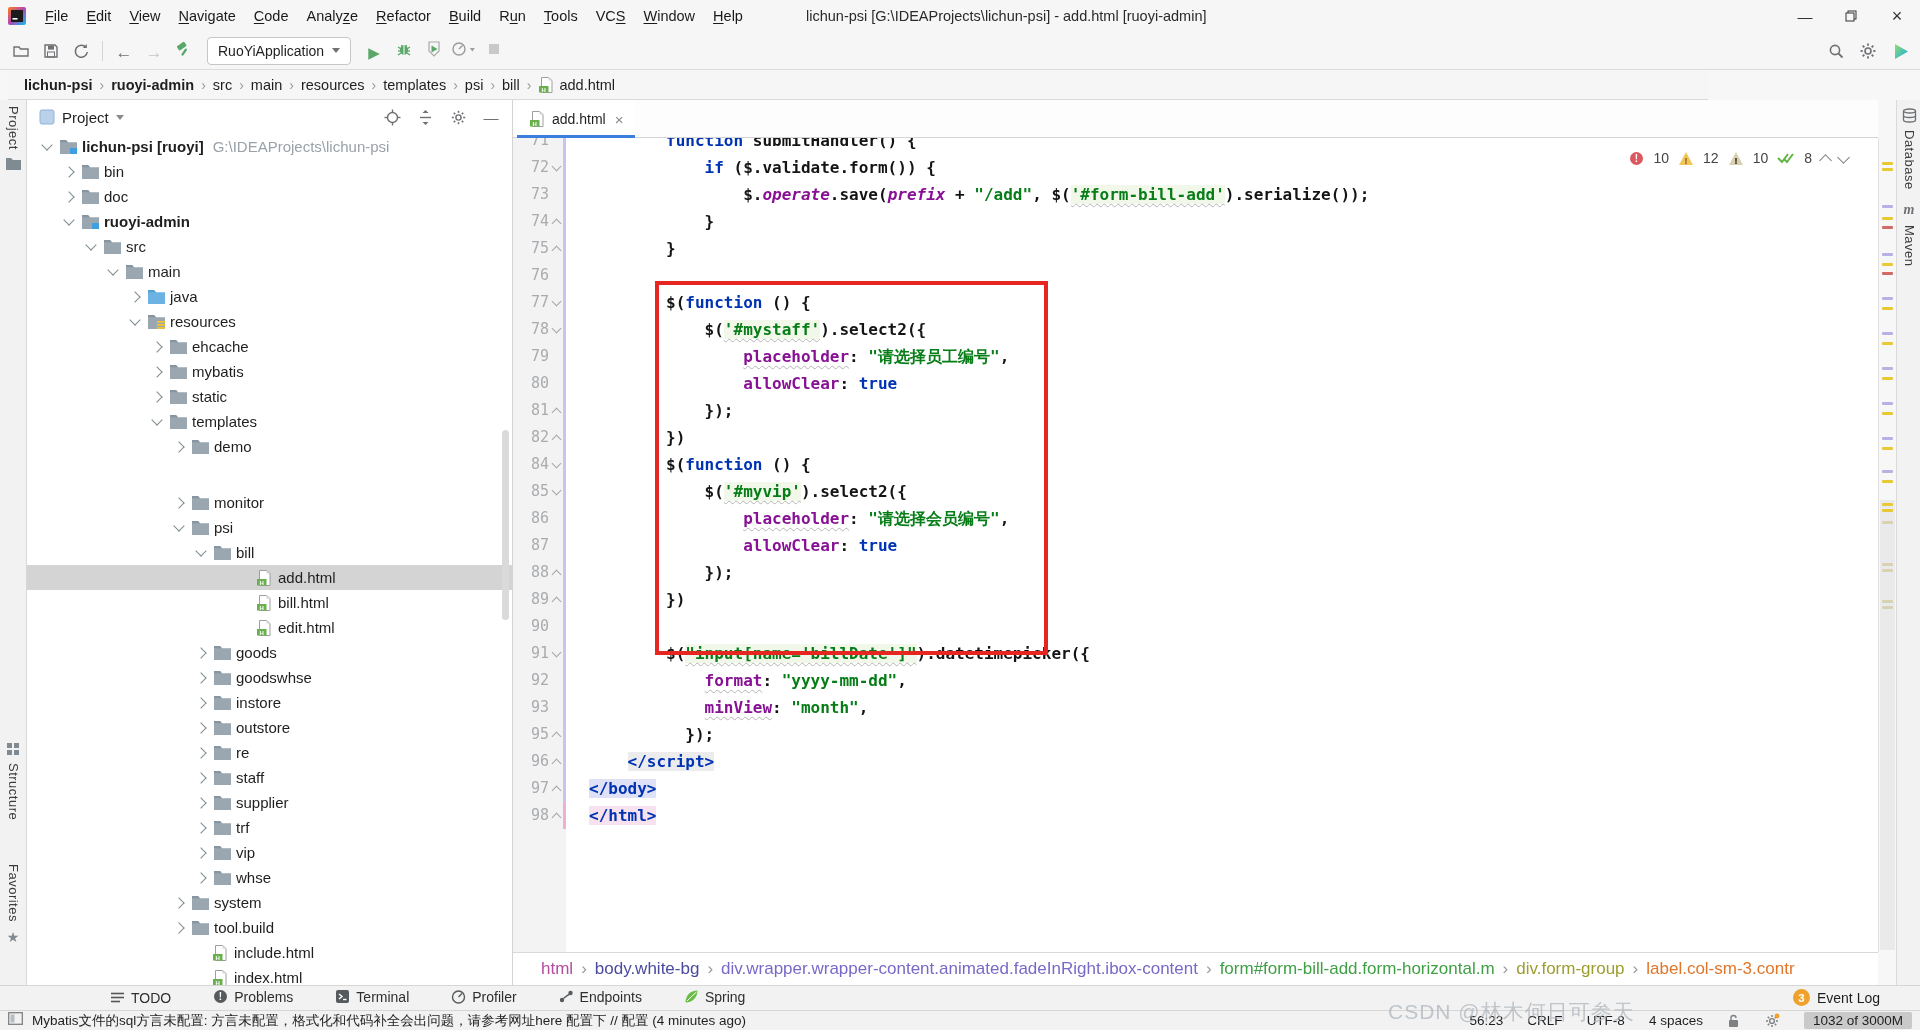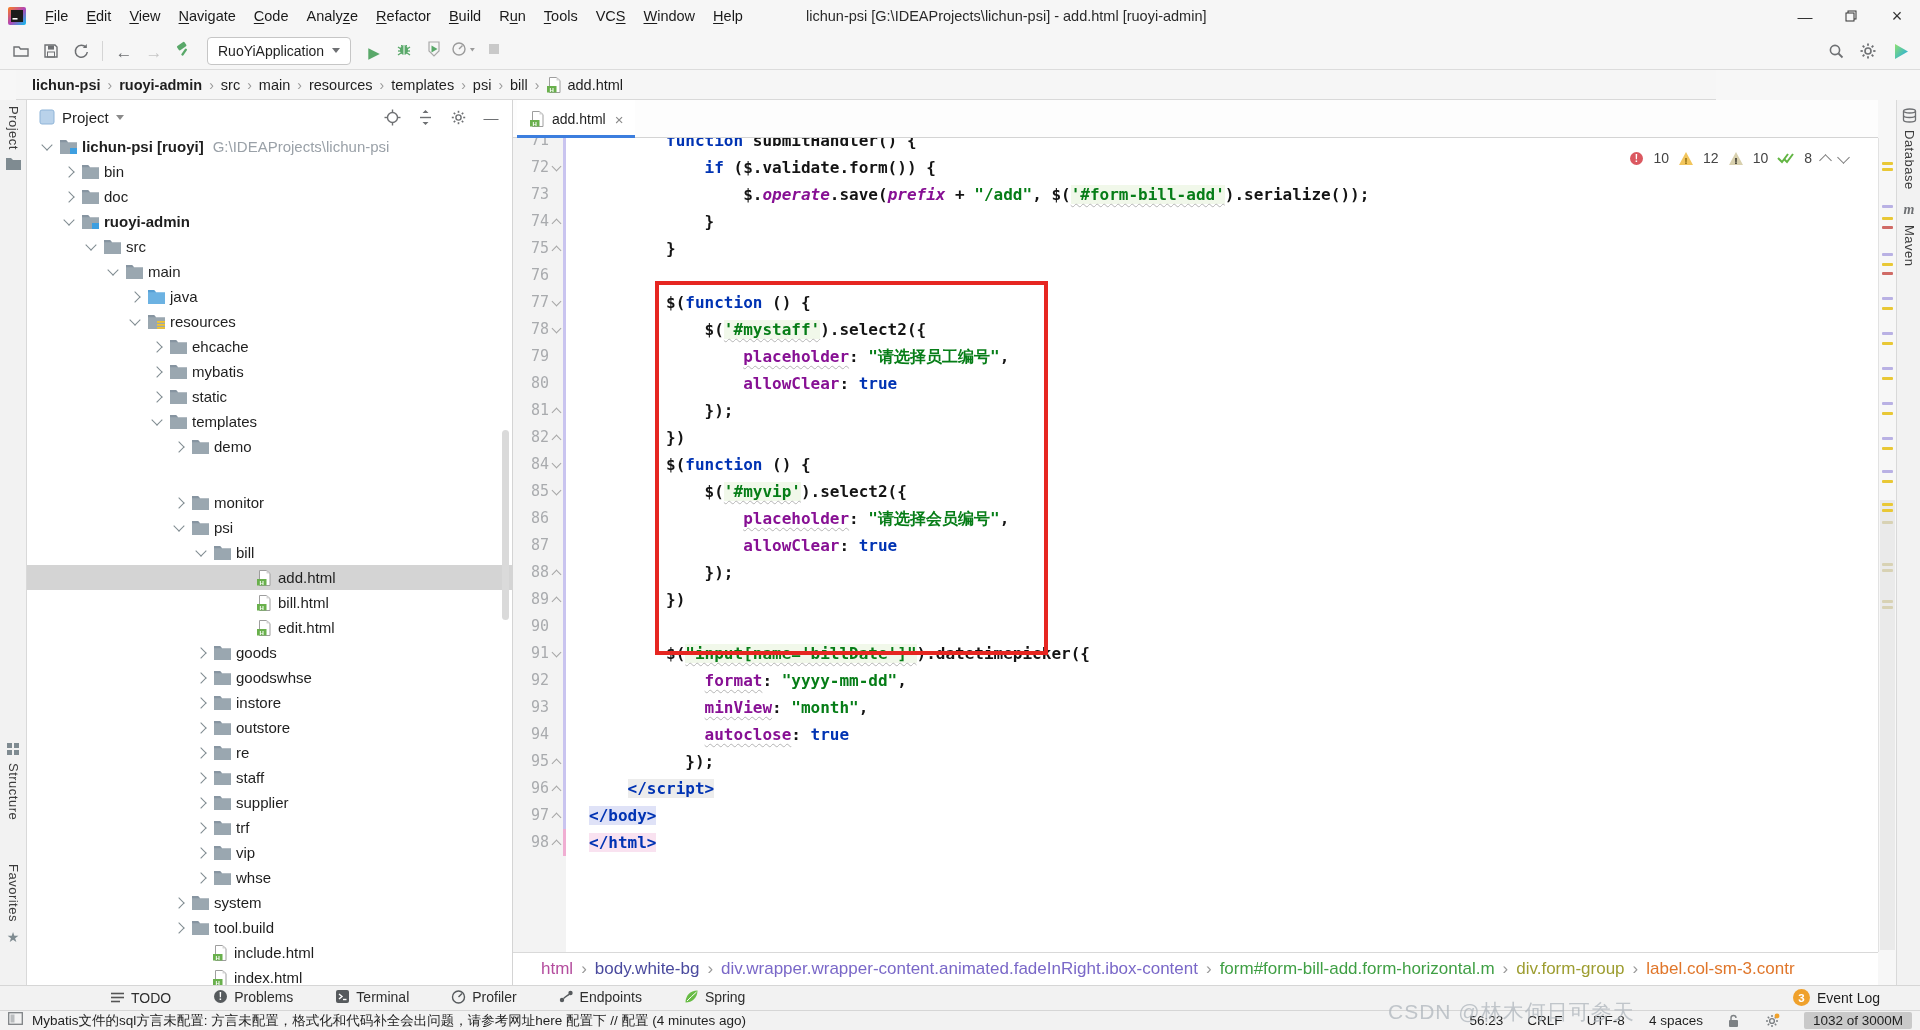--- a/index.html
+++ b/index.html
@@ -16,21 +16,21 @@
   .wctrls{position:absolute;right:0;top:0;height:32px;display:flex;}
   .wbtn{width:46px;height:32px;display:flex;align-items:center;justify-content:center;color:#333;font-size:15px;}
   
   .toolbar{position:absolute;left:0;top:32px;width:1920px;height:38px;background:#f6f6f6;border-bottom:1px solid #dcdcdc;display:flex;align-items:center;padding-left:6px;box-sizing:border-box;}
   .tbtn{width:30px;height:28px;display:inline-flex;align-items:center;justify-content:center;border-radius:3px;}
   .tsep{width:1px;height:20px;background:#d5d5d5;margin:0 6px;}
   .runbox{height:26px;background:#fff;border:1px solid #c6c6c6;border-radius:4px;display:inline-flex;align-items:center;padding:0 10px;margin:0 8px;font-size:14px;gap:8px;}
   .caret{width:0;height:0;border-left:4.5px solid transparent;border-right:4.5px solid transparent;border-top:5px solid #6e7073;display:inline-block;}
   .tb-right{position:absolute;right:10px;top:32px;height:38px;display:flex;align-items:center;gap:14px;}
   
-  .navbar{position:absolute;left:16px;top:70px;width:1700px;height:30px;background:#f6f6f6;border-bottom:1px solid #d9d9d9;display:flex;align-items:center;padding-left:16px;box-sizing:border-box;font-size:14.5px;}
+  .navbar{position:absolute;left:8px;top:70px;width:1700px;height:30px;background:#f6f6f6;border-bottom:1px solid #d9d9d9;display:flex;align-items:center;padding-left:16px;box-sizing:border-box;font-size:14.5px;}
   .crumb{display:inline-flex;align-items:center;gap:5px;}
   .crumb.b{font-weight:bold;}
   .bsep{color:#9a9a9a;margin:0 7px;font-size:14px;}
   
   .main{position:absolute;left:0;top:100px;width:1920px;height:885px;}
   .stripe-l{position:absolute;left:0;top:0;width:26px;height:885px;background:#f2f2f2;border-right:1px solid #d9d9d9;}
   .stripe-r{position:absolute;left:1896px;top:0;width:24px;height:885px;background:#f2f2f2;border-left:1px solid #d9d9d9;}
   .sgroup{position:absolute;left:0;width:100%;display:flex;flex-direction:column;align-items:center;gap:7px;color:#3c3c3c;font-size:13px;}
   .vlab{writing-mode:vertical-rl;letter-spacing:.5px;}
   
@@ -962,26 +962,20 @@
             <span class="gbar"></span>
             <span class="code"><span class="tk-d">            </span><span class="tk-p tk-sq">format</span><span class="tk-d">: </span><span class="tk-s">"yyyy-mm-dd"</span><span class="tk-d">,</span></span>
           </div>
           <div class="cl">
             <span class="ln">93</span>
             <span class="fold"></span>
             <span class="gbar"></span>
             <span class="code"><span class="tk-d">            </span><span class="tk-p tk-sq">minView</span><span class="tk-d">: </span><span class="tk-s">"month"</span><span class="tk-d">,</span></span>
           </div>
           <div class="cl">
-            <span class="ln">94</span>
-            <span class="fold"></span>
-            <span class="gbar"></span>
-            <span class="code"><span class="tk-d">            </span><span class="tk-p tk-sq">autoclose</span><span class="tk-d">: </span><span class="tk-k">true</span></span>
-          </div>
-          <div class="cl">
             <span class="ln">95</span>
             <span class="fold">
               <i class="fch up"></i>
             </span>
             <span class="gbar"></span>
             <span class="code"><span class="tk-d">          </span><span class="tk-d">});</span></span>
           </div>
           <div class="cl">
             <span class="ln">96</span>
             <span class="fold">

